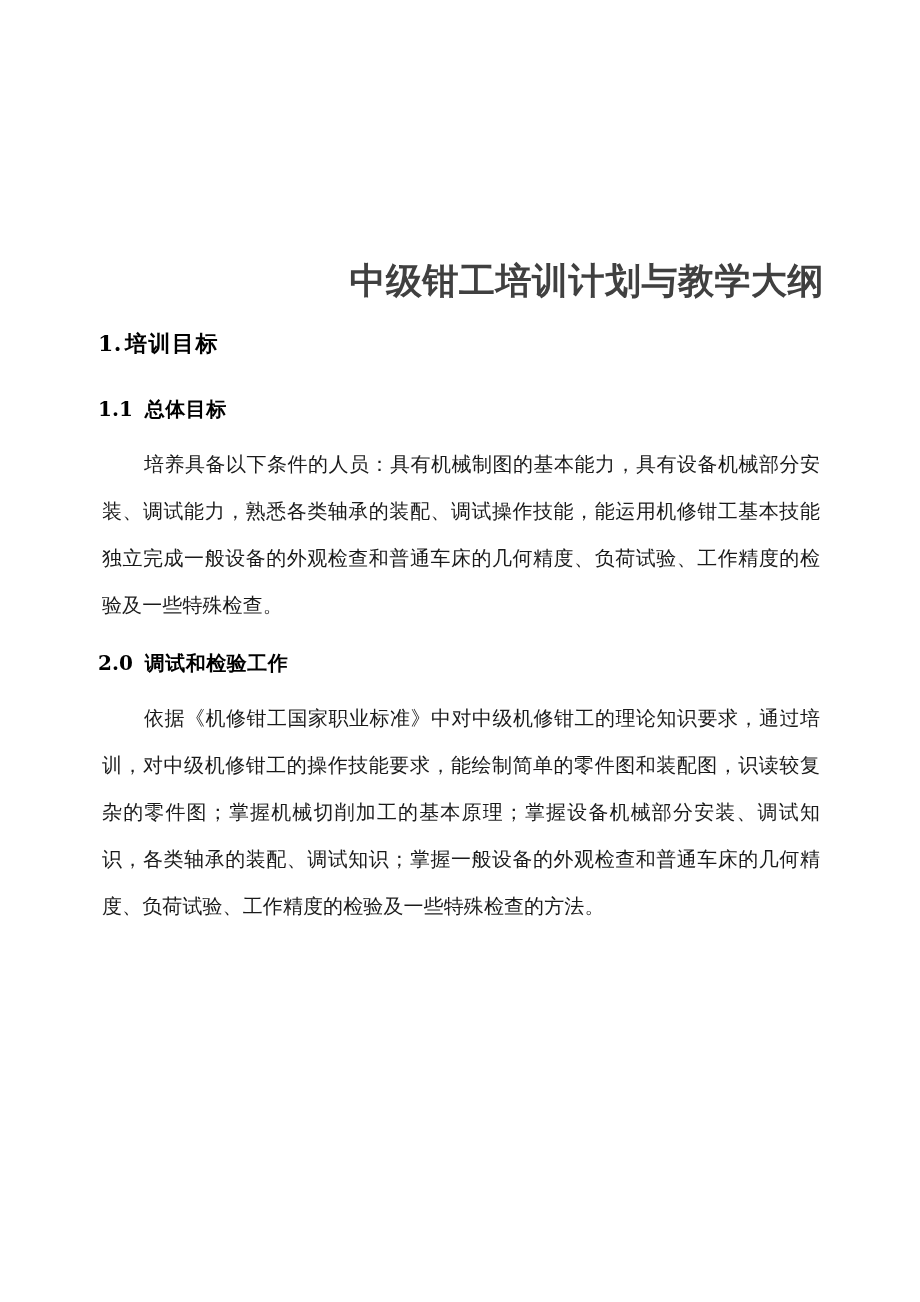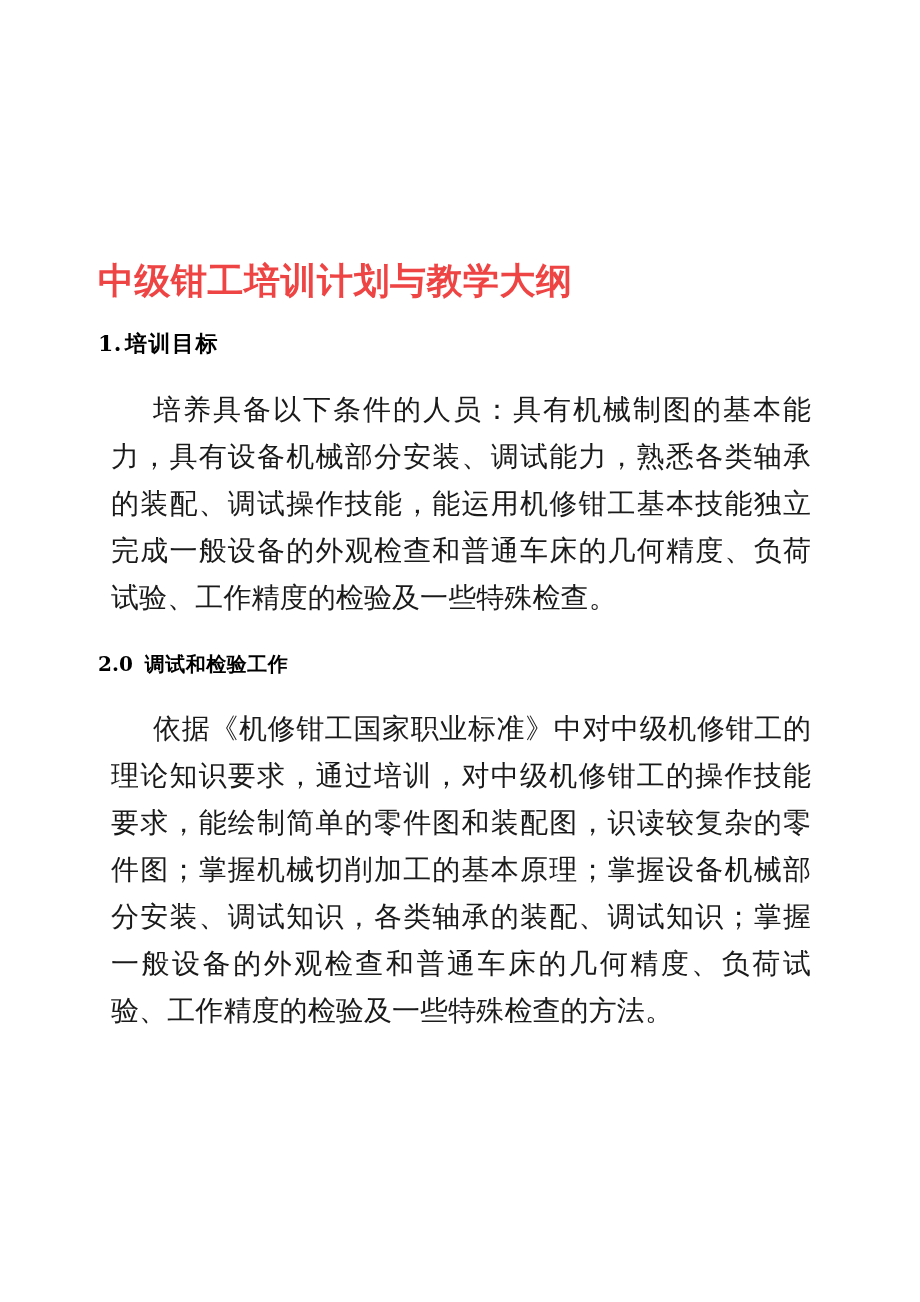--- a/index.html
+++ b/index.html
@@ -35,22 +35,22 @@
 
   
   .doc-title {
     margin: 0;
     padding: 0;
     font-family: "DejaVu Sans", "Liberation Sans", sans-serif;
     font-weight: bold;
     font-size: 36px;
     line-height: 46px;
     letter-spacing: 0.5px;
-    text-align: left;
-    color: #ef4444;
+    text-align: right;
+    color: #404040;
     padding-top: 258px;
   }
 
   
   .section-heading {
     margin: 0;
     padding: 0;
     font-size: 22px;
     line-height: 30px;
     font-weight: bold;
@@ -90,24 +90,24 @@
   }
   .sub-heading.gap-wide .cjk { margin-left: 12px; }
   .sub-heading.gap-narrow .cjk { margin-left: 4px; }
 
   #sub-1-1 { padding-top: 36px; }
   #sub-1-2 { padding-top: 16px; }
   #sub-1-3 { padding-top: 16px; }
 
   
   .body-para {
-    margin: 13px;
+    margin: 4px;
     padding: 0;
     font-family: "DejaVu Serif", "Liberation Serif", serif;
-    font-size: 28px;
+    font-size: 20px;
     line-height: 47px;
     color: #1a1a1a;
     text-align: justify;
     text-justify: inter-ideograph;
     text-indent: 42px;
     letter-spacing: 0.1px;
   }
   #para-1-1 { padding-top: 14px; }
   #para-1-2 { padding-top: 14px; }
   #para-1-3 { padding-top: 14px; }
@@ -117,20 +117,23 @@
 
 <div id="page">
   <div class="content">
 
     <h1 class="doc-title">中级钳工培训计划与教学大纲</h1>
 
     <h2 class="section-heading">
       <span class="num">1.</span><span class="cjk">培训目标</span>
     </h2>
 
+    <h3 class="sub-heading gap-wide" id="sub-1-1">
+      <span class="num">1.1</span><span class="cjk">总体目标</span>
+    </h3>
 
     <p class="body-para" id="para-1-1">培养具备以下条件的人员：具有机械制图的基本能力，具有设备机械部分安装、调试能力，熟悉各类轴承的装配、调试操作技能，能运用机修钳工基本技能独立完成一般设备的外观检查和普通车床的几何精度、负荷试验、工作精度的检验及一些特殊检查。</p>
 
     <h3 class="sub-heading gap-wide" id="sub-1-2">
       <span class="num">2.0</span><span class="cjk">调试和检验工作</span>
     </h3>
 
     <p class="body-para" id="para-1-2">依据《机修钳工国家职业标准》中对中级机修钳工的理论知识要求，通过培训，对中级机修钳工的操作技能要求，能绘制简单的零件图和装配图，识读较复杂的零件图；掌握机械切削加工的基本原理；掌握设备机械部分安装、调试知识，各类轴承的装配、调试知识；掌握一般设备的外观检查和普通车床的几何精度、负荷试验、工作精度的检验及一些特殊检查的方法。</p>
 
 

